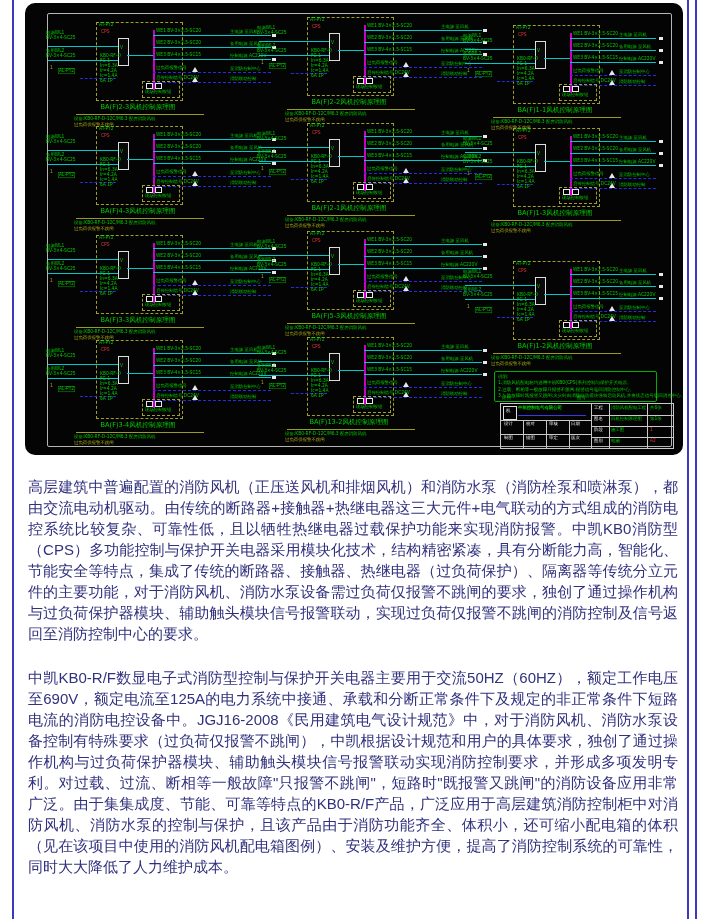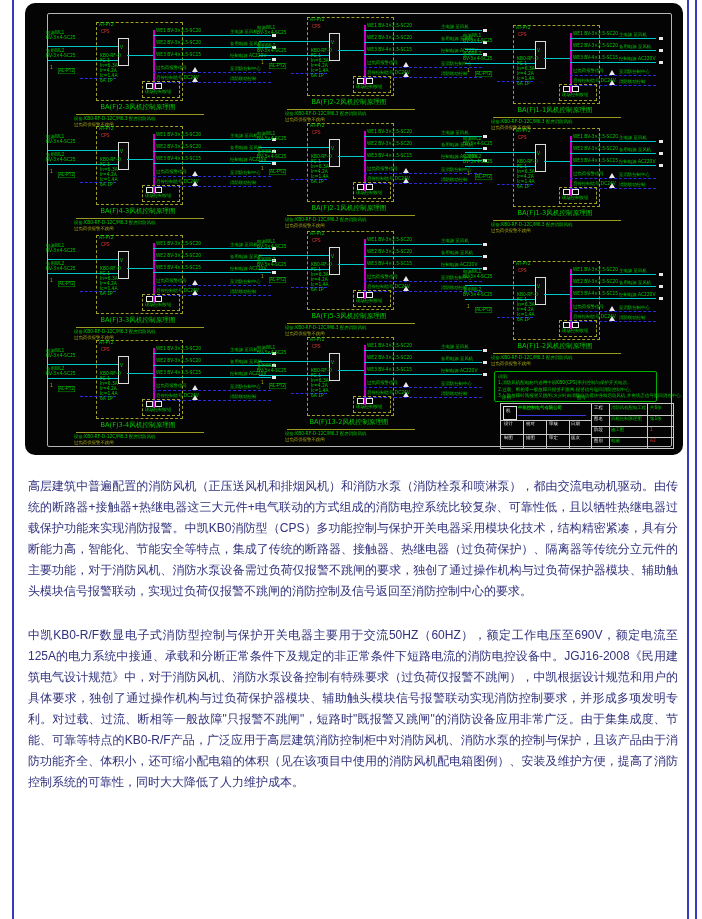--- a/index.html
+++ b/index.html
@@ -39,21 +39,21 @@
   .notes-in{position:absolute;left:3px;top:1px;width:316px;transform:scale(.5);transform-origin:0 0;font-family:"DejaVu Sans",sans-serif;font-size:9px;line-height:1.45;color:#00d000;white-space:nowrap}
 
   
   .tblock{position:absolute;left:475px;top:400px;width:172px;height:44px;border:1px solid #c9c9c9}
   .tl{position:absolute;background:#c9c9c9}
   .logo{position:absolute;left:2px;top:2px;width:12px;height:12px;border:1px solid #dddddd}
   .coline{position:absolute;left:17px;top:11px;width:68px;height:1px;background:#3a3ae0}
 
   
   .article{position:absolute;left:28px;top:476px;width:650px}
-  .article p{margin:0 0 23px 0;font-size:12px;line-height:21px;text-align:justify;color:#31317e}
+  .article p{margin:0 0 23px 0;font-size:15px;line-height:21px;text-align:justify;color:#31317e}
 </style>
 </head>
 <body>
 
 <div class="page">
   <div class="vl vl1"></div>
   <div class="vl vl2"></div>
   <div class="vl vl3"></div>
 
   <div id="cad">

